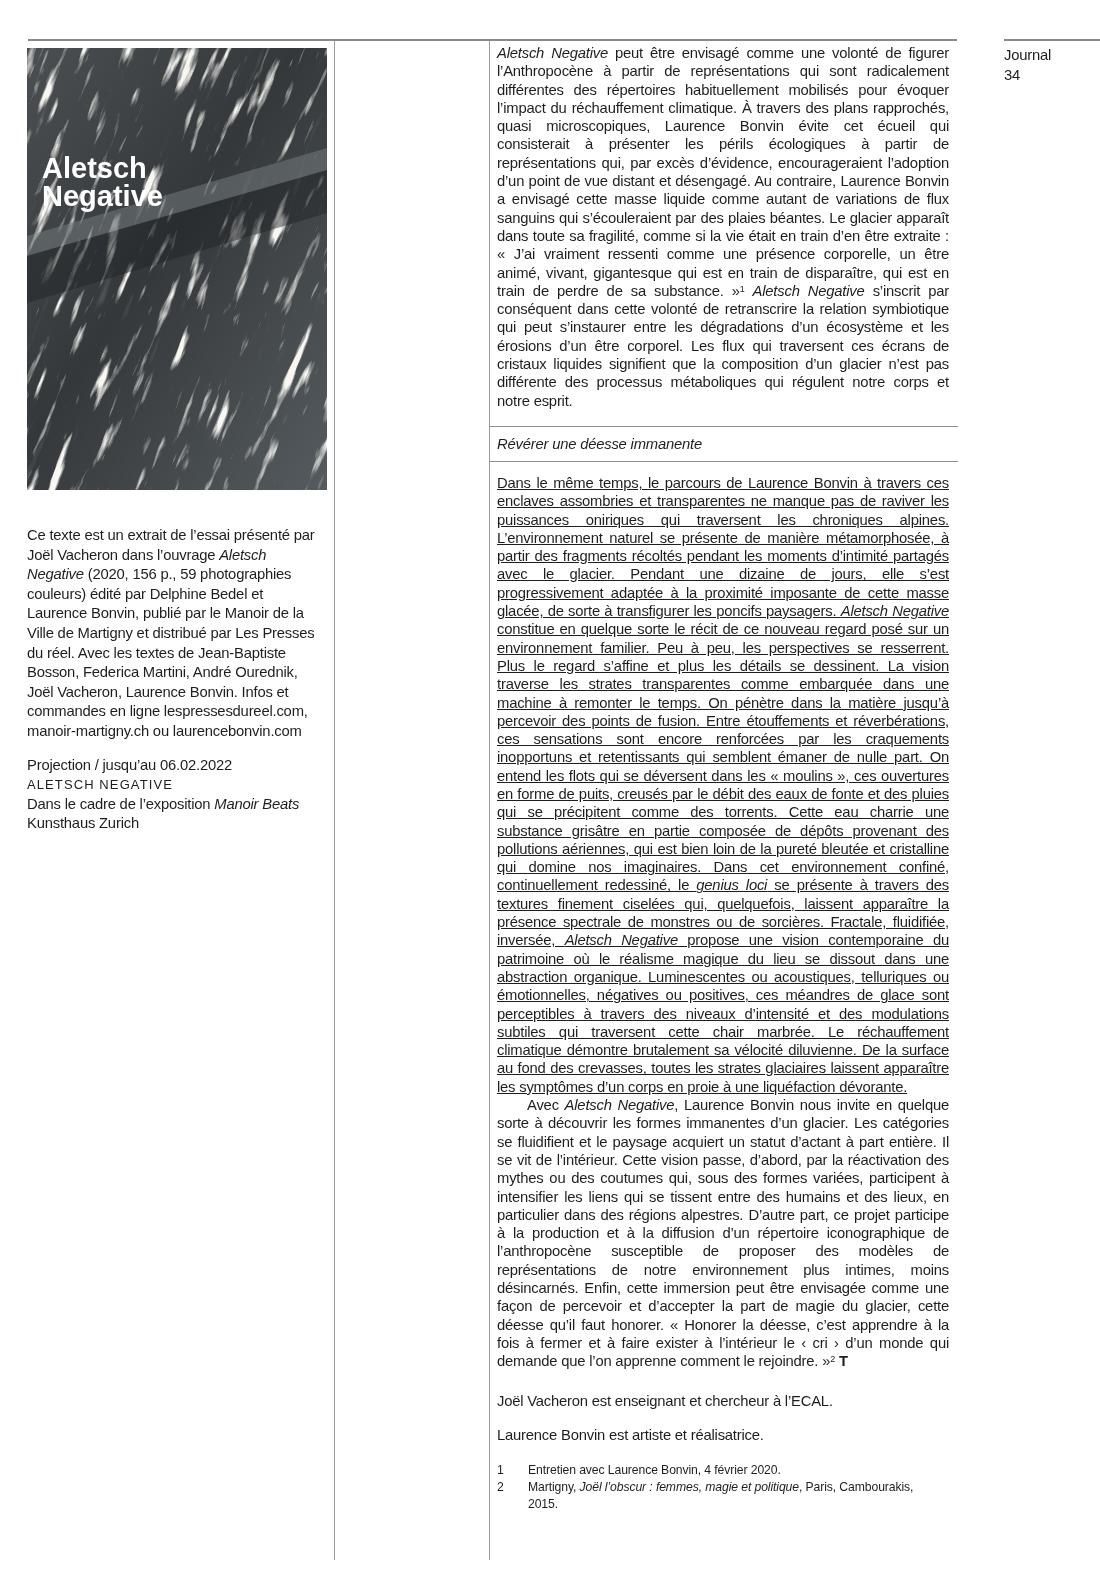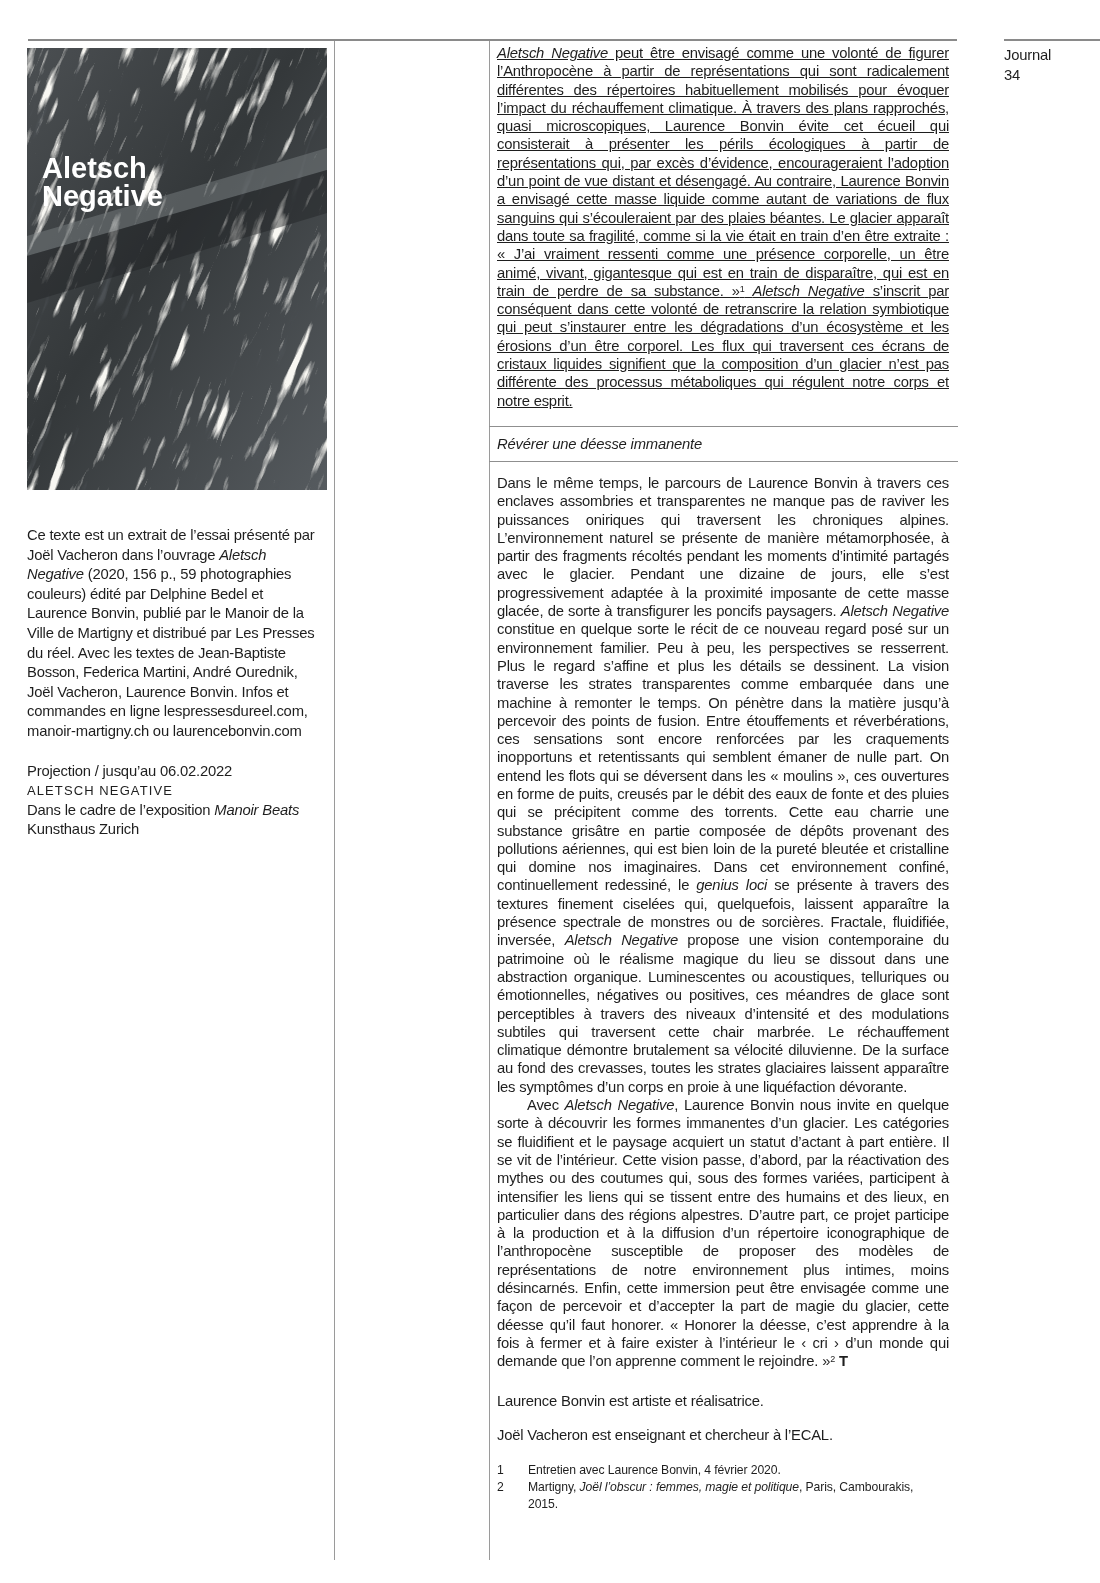--- a/index.html
+++ b/index.html
@@ -10,32 +10,32 @@
   .rule-h{position:absolute;background:#8a8a8a;height:2px;}
   .rule-v{position:absolute;background:#9a9a9a;width:1px;}
   
   .photo-wrap{position:absolute;left:27px;top:48px;width:300px;height:484px;overflow:hidden;}
   .photo-wrap svg{display:block;}
   .cover-title{
     position:absolute;left:15px;top:106px;color:#ffffff;font-weight:700;
     font-size:29px;line-height:28px;letter-spacing:0;
   }
   .left-col{position:absolute;left:27px;top:526px;width:298px;font-size:14.8px;line-height:19.6px;letter-spacing:-0.2px;}
-  .event{margin-top:20px;}
+  .event{margin-top:14px;}
   .event div{white-space:nowrap;}
   .event .caps{font-size:13px;letter-spacing:1.1px;}
   
   .article{position:absolute;left:489px;top:39px;width:469px;}
   .txt{margin-left:8px;width:452px;text-align:justify;font-size:14.8px;line-height:18.3px;letter-spacing:-0.2px;hyphens:auto;-webkit-hyphens:auto;}
-  .para1{margin-top:5px;text-decoration:underline;}
+  .para1{margin-top:5px;}
   .heading-band{
     margin-top:16px;border-top:1px solid #8f8f8f;border-bottom:1px solid #8f8f8f;
     padding:9px 0 9px 8px;font-size:14.8px;letter-spacing:-0.2px;font-style:italic;
   }
-  .para2{margin-top:12px;}
+  .para2{margin-top:12px;text-decoration:underline;}
   .para3{text-indent:30px;}
   .bio{margin-left:8px;margin-top:22px;font-size:14.8px;letter-spacing:-0.2px;line-height:18.3px;}
   .bio+.bio{margin-top:15px;}
   .footnotes{margin-left:8px;margin-top:18px;font-size:12.2px;line-height:17px;letter-spacing:-0.1px;width:445px;}
   .fn-row{display:flex;}
   .fn-num{width:31px;flex:0 0 31px;}
   .fn-text{flex:1;}
   
   .masthead{position:absolute;left:1004px;top:39px;width:107px;}
   .masthead .bar{height:2px;background:#8a8a8a;}
@@ -103,22 +103,22 @@
     </div>
   </div>
 
   <div class="article">
     <div class="txt para1"><span class="it">Aletsch Negative</span><span> peut être envisagé comme une volonté de figurer l’Anthropocène à partir de représentations qui sont radicalement différentes des répertoires habituellement mobilisés pour évoquer l’impact du réchauffement climatique. À travers des plans rapprochés, quasi microscopiques, Laurence Bonvin évite cet écueil qui consisterait à présenter les périls écologiques à partir de représentations qui, par excès d’évidence, encourageraient l’adoption d’un point de vue distant et désengagé. Au contraire, Laurence Bonvin a envisagé cette masse liquide comme autant de variations de flux sanguins qui s’écouleraient par des plaies béantes. Le glacier apparaît dans toute sa fragilité, comme si la vie était en train d’en être extraite : « J’ai vraiment ressenti comme une présence corporelle, un être animé, vivant, gigantesque qui est en train de disparaître, qui est en train de perdre de sa substance. »</span><sup>1</sup><span> </span><span class="it">Aletsch Negative</span><span> s’inscrit par conséquent dans cette volonté de retranscrire la relation symbiotique qui peut s’instaurer entre les dégradations d’un écosystème et les érosions d’un être corporel. Les flux qui traversent ces écrans de cristaux liquides signifient que la composition d’un glacier n’est pas différente des processus métaboliques qui régulent notre corps et notre esprit.</span></div>
     <div class="heading-band">
       <span>Révérer une déesse immanente</span>
     </div>
     <div class="txt para2"><span>Dans le même temps, le parcours de Laurence Bonvin à travers ces enclaves assombries et transparentes ne manque pas de raviver les puissances oniriques qui traversent les chroniques alpines. L’environnement naturel se présente de manière métamorphosée, à partir des fragments récoltés pendant les moments d’intimité partagés avec le glacier. Pendant une dizaine de jours, elle s’est progressivement adaptée à la proximité imposante de cette masse glacée, de sorte à transfigurer les poncifs paysagers. </span><span class="it">Aletsch Negative</span><span> constitue en quelque sorte le récit de ce nouveau regard posé sur un environnement familier. Peu à peu, les perspectives se resserrent. Plus le regard s’affine et plus les détails se dessinent. La vision traverse les strates transparentes comme embarquée dans une machine à remonter le temps. On pénètre dans la matière jusqu’à percevoir des points de fusion. Entre étouffements et réverbérations, ces sensations sont encore renforcées par les craquements inopportuns et retentissants qui semblent émaner de nulle part. On entend les flots qui se déversent dans les « moulins », ces ouvertures en forme de puits, creusés par le débit des eaux de fonte et des pluies qui se précipitent comme des torrents. Cette eau charrie une substance grisâtre en partie composée de dépôts provenant des pollutions aériennes, qui est bien loin de la pureté bleutée et cristalline qui domine nos imaginaires. Dans cet environnement confiné, continuellement redessiné, le </span><span class="it">genius loci</span><span> se présente à travers des textures finement ciselées qui, quelquefois, laissent apparaître la présence spectrale de monstres ou de sorcières. Fractale, fluidifiée, inversée, </span><span class="it">Aletsch Negative</span><span> propose une vision contemporaine du patrimoine où le réalisme magique du lieu se dissout dans une abstraction organique. Luminescentes ou acoustiques, telluriques ou émotionnelles, négatives ou positives, ces méandres de glace sont perceptibles à travers des niveaux d’intensité et des modulations subtiles qui traversent cette chair marbrée. Le réchauffement climatique démontre brutalement sa vélocité diluvienne. De la surface au fond des crevasses, toutes les strates glaciaires laissent apparaître les symptômes d’un corps en proie à une liquéfaction dévorante.</span></div>
     <div class="txt para3"><span>Avec </span><span class="it">Aletsch Negative</span><span>, Laurence Bonvin nous invite en quelque sorte à découvrir les formes immanentes d’un glacier. Les catégories se fluidifient et le paysage acquiert un statut d’actant à part entière. Il se vit de l’intérieur. Cette vision passe, d’abord, par la réactivation des mythes ou des coutumes qui, sous des formes variées, participent à intensifier les liens qui se tissent entre des humains et des lieux, en particulier dans des régions alpestres. D’autre part, ce projet participe à la production et à la diffusion d’un répertoire iconographique de l’anthropocène susceptible de proposer des modèles de représentations de notre environnement plus intimes, moins désincarnés. Enfin, cette immersion peut être envisagée comme une façon de percevoir et d’accepter la part de magie du glacier, cette déesse qu’il faut honorer. « Honorer la déesse, c’est apprendre à la fois à fermer et à faire exister à l’intérieur le ‹ cri › d’un monde qui demande que l’on apprenne comment le rejoindre. »</span><sup>2</sup><span class="bd"> T</span></div>
+    <div class="bio">Joël Vacheron est enseignant et chercheur à l’ECAL.</div>
     <div class="bio">Laurence Bonvin est artiste et réalisatrice.</div>
-    <div class="bio">Joël Vacheron est enseignant et chercheur à l’ECAL.</div>
     <div class="footnotes">
       <div class="fn-row">
         <span class="fn-num">1</span>
         <span class="fn-text"><span>Entretien avec Laurence Bonvin, 4 février 2020.</span></span>
       </div>
       <div class="fn-row">
         <span class="fn-num">2</span>
         <span class="fn-text"><span>Martigny, </span><span class="it">Joël l’obscur : femmes, magie et politique</span><span>, Paris, Cambourakis, 2015.</span></span>
       </div>
     </div>

